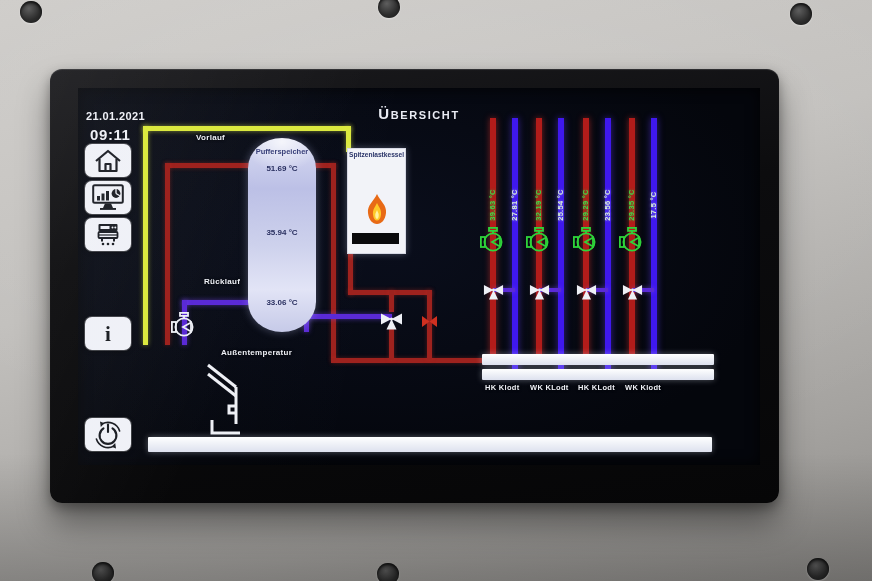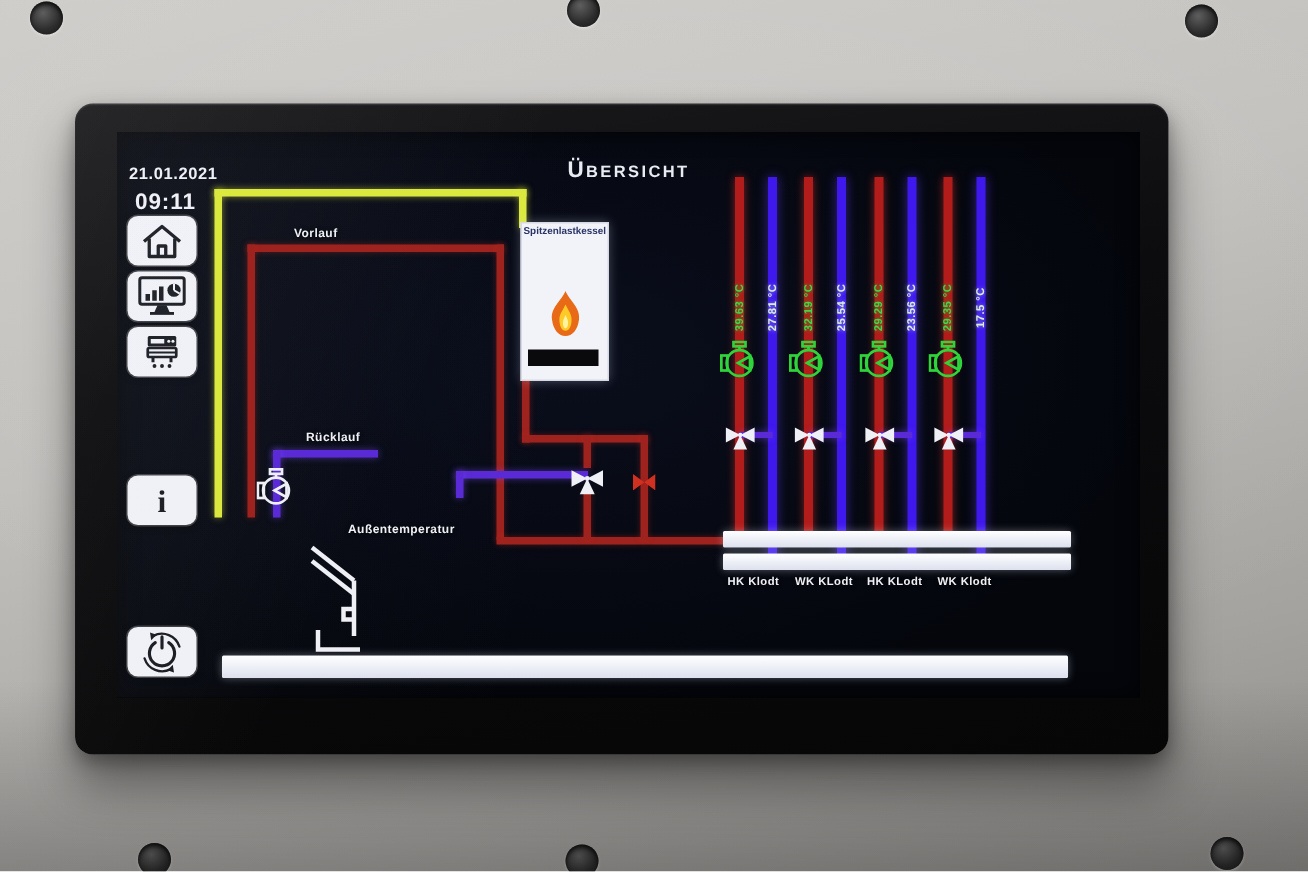--- a/index.html
+++ b/index.html
@@ -174,23 +174,29 @@
       <div class="pipe p-red" style="left:270px;top:202px;width:84px;height:5px"></div>
       <div class="pipe p-red" style="left:349px;top:202px;width:5px;height:70px"></div>
       <div class="pipe p-red" style="left:311px;top:202px;width:5px;height:22px"></div>
       <div class="pipe p-red" style="left:311px;top:240px;width:5px;height:32px"></div>
 
       <div class="pipe p-purple" style="left:104px;top:212px;width:70px;height:5px"></div>
       <div class="pipe p-purple" style="left:104px;top:212px;width:5px;height:45px"></div>
       <div class="pipe p-purple" style="left:226px;top:226px;width:88px;height:5px"></div>
       <div class="pipe p-purple" style="left:226px;top:226px;width:5px;height:18px"></div>
 
-      <div class="slabel" style="left:118px;top:63px">Vorlauf</div>
-      <div class="slabel" style="left:126px;top:199px">Rücklauf</div>
-
+      <div class="slabel" style="left:118px;top:45px">Vorlauf</div>
+      <div class="slabel" style="left:126px;top:189px">Rücklauf</div>
+
+      <div class="tank">
+        <div class="tank-label">Pufferspeicher</div>
+        <div class="tank-temp" style="top:26px">51.69 °C</div>
+        <div class="tank-temp" style="top:90px">35.94 °C</div>
+        <div class="tank-temp" style="top:160px">33.06 °C</div>
+      </div>
 
       <div class="boiler">
         <div class="boiler-label">Spitzenlastkessel</div>
         <svg style="position:absolute;left:15px;top:44px" width="28" height="36" viewBox="0 0 28 36">
           <path d="M14 1 C11 8 4 12 5 20 C5.8 27 9.5 31 14 31 C18.5 31 22.2 27 23 20 C24 12 17 8 14 1 Z" fill="#e86a16"></path>
           <path d="M14 10 C12 14.5 9.5 16.5 10 21.5 C10.4 25.5 12 27.5 14 27.5 C16 27.5 17.6 25.5 18 21.5 C18.5 16.5 16 14.5 14 10 Z" fill="#ffc928"></path>
           <path d="M14 17 C13 19.5 12 20.5 12.3 23 C12.5 25 13.2 25.8 14 25.8 C14.8 25.8 15.5 25 15.7 23 C16 20.5 15 19.5 14 17 Z" fill="#fff3a0"></path>
         </svg>
         <div class="burner-bar"></div>
       </div>
@@ -199,21 +205,21 @@
           <use href="#pump-glyph"></use>
         </svg>
       <svg class="dev" style="left:302px;top:219px;color:#eef0f6" width="23" height="24" viewBox="0 0 23 24">
           <use href="#valve3-glyph"></use>
         </svg>
       <svg class="dev" style="left:344px;top:228px;color:#d03020" width="15" height="11" viewBox="0 0 15 11">
           <use href="#bowtie-glyph"></use>
         </svg>
 
 
-      <div class="slabel" style="left:154px;top:260px">Außentemperatur</div>
+      <div class="slabel" style="left:143px;top:260px">Außentemperatur</div>
       <svg class="dev" style="left:128px;top:272px" width="44" height="78" viewBox="0 0 44 78" fill="none" stroke="#eef0f5" stroke-width="3">
         <path d="M2 5 L30 27"></path>
           <path d="M2 14 L30 36"></path>
           <path d="M30 27 L30 64"></path>
         <path d="M30 46 l-7 0 l0 7 l7 0"></path>
           <path d="M6 60 L6 73 L34 73"></path>
       </svg>
 
       <div class="white-bar" style="left:70px;top:349px;width:564px;height:15px"></div>
 

